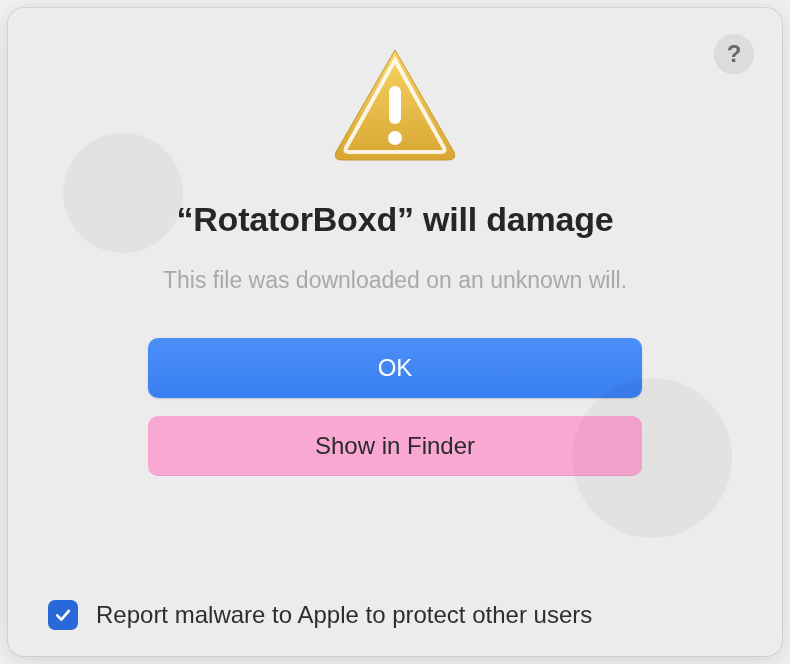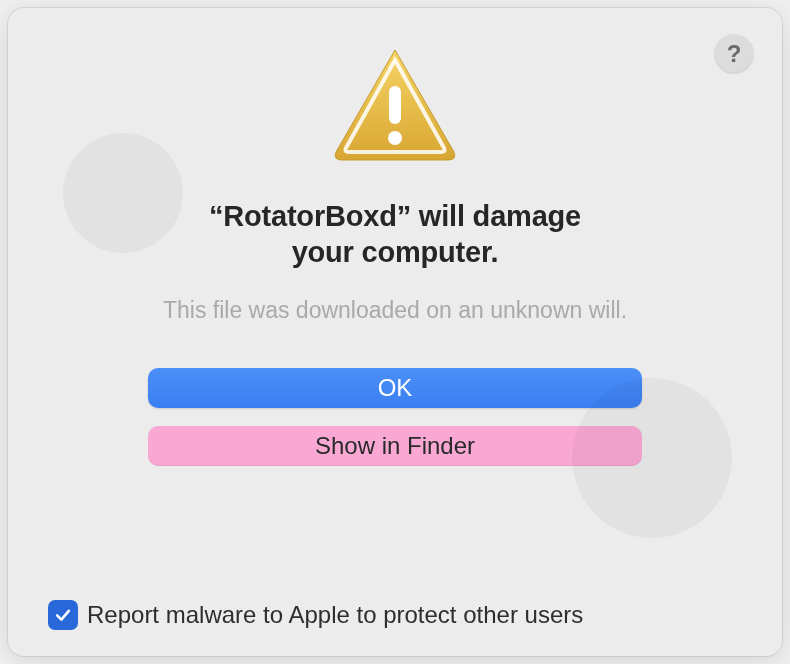--- a/index.html
+++ b/index.html
@@ -42,38 +42,38 @@
     .help-btn span {
       font-size: 24px;
       font-weight: 600;
       color: #6a6a6a;
     }
     .warning-icon {
       margin-top: 6px;
       margin-bottom: 30px;
     }
     .title {
-      font-size: 29px;
+      font-size: 34px;
       font-weight: 700;
       color: #262626;
       text-align: center;
       line-height: 1.25;
       margin-bottom: 26px;
       letter-spacing: -0.2px;
     }
     .subtitle {
       font-size: 23px;
       font-weight: 400;
       color: #a9a9a9;
       text-align: center;
       margin-bottom: 44px;
     }
     .btn {
       width: 494px;
-      height: 40px;
+      height: 60px;
       border-radius: 10px;
       border: none;
       font-size: 24px;
       font-weight: 400;
       cursor: pointer;
       margin-bottom: 18px;
     }
     .btn-primary {
       background: linear-gradient(180deg, #4b8ff8 0%, #3a7ff2 100%);
       color: #fff;
@@ -83,21 +83,21 @@
       background: #f9a8d4;
       color: #2a2a2a;
       box-shadow: inset 0 -1px 0 rgba(0,0,0,0.06);
     }
     .checkbox-row {
       position: absolute;
       bottom: 26px;
       left: 40px;
       display: flex;
       align-items: center;
-      gap: 9px;
+      gap: 18px;
       text-align: center;
     }
     .checkbox {
       width: 30px;
       height: 30px;
       border-radius: 7px;
       background: #2868d9;
       display: flex;
       align-items: center;
       justify-content: center;
@@ -148,21 +148,20 @@
       </defs>
       <path d="M65 6 L124 108 Q127 116 118 116 L12 116 Q3 116 6 108 Z" fill="url(#tri)" stroke="#c79a2e" stroke-width="1"></path>
       <path d="M65 16 L114 104 Q116 108 111 108 L19 108 Q14 108 16 104 Z" fill="none" stroke="#fff" stroke-width="4" opacity="0.85"></path>
       <rect x="59" y="42" width="12" height="38" rx="6" fill="#fff"></rect>
       <circle cx="65" cy="94" r="7" fill="#fff"></circle>
     </svg>
   </div>
 
   <div class="title">
     <span>“RotatorBoxd” will damage</span><br>
-    <span>your computer.</span>
   </div>
 
   <div class="subtitle">This file was downloaded on an unknown will.</div>
 
   <button class="btn btn-primary">OK</button>
 
   <button class="btn btn-secondary">Show in Finder</button>
 
   <div class="checkbox-row">
     <div class="checkbox">

